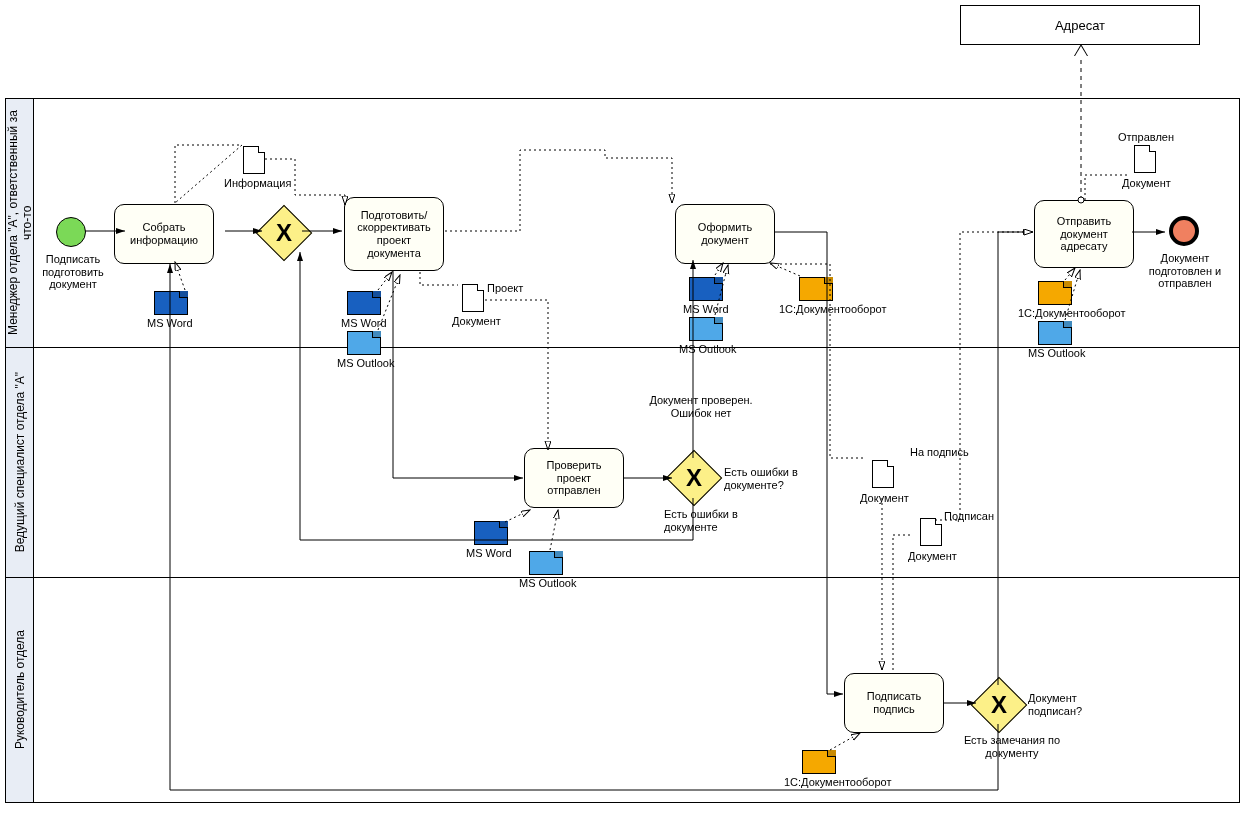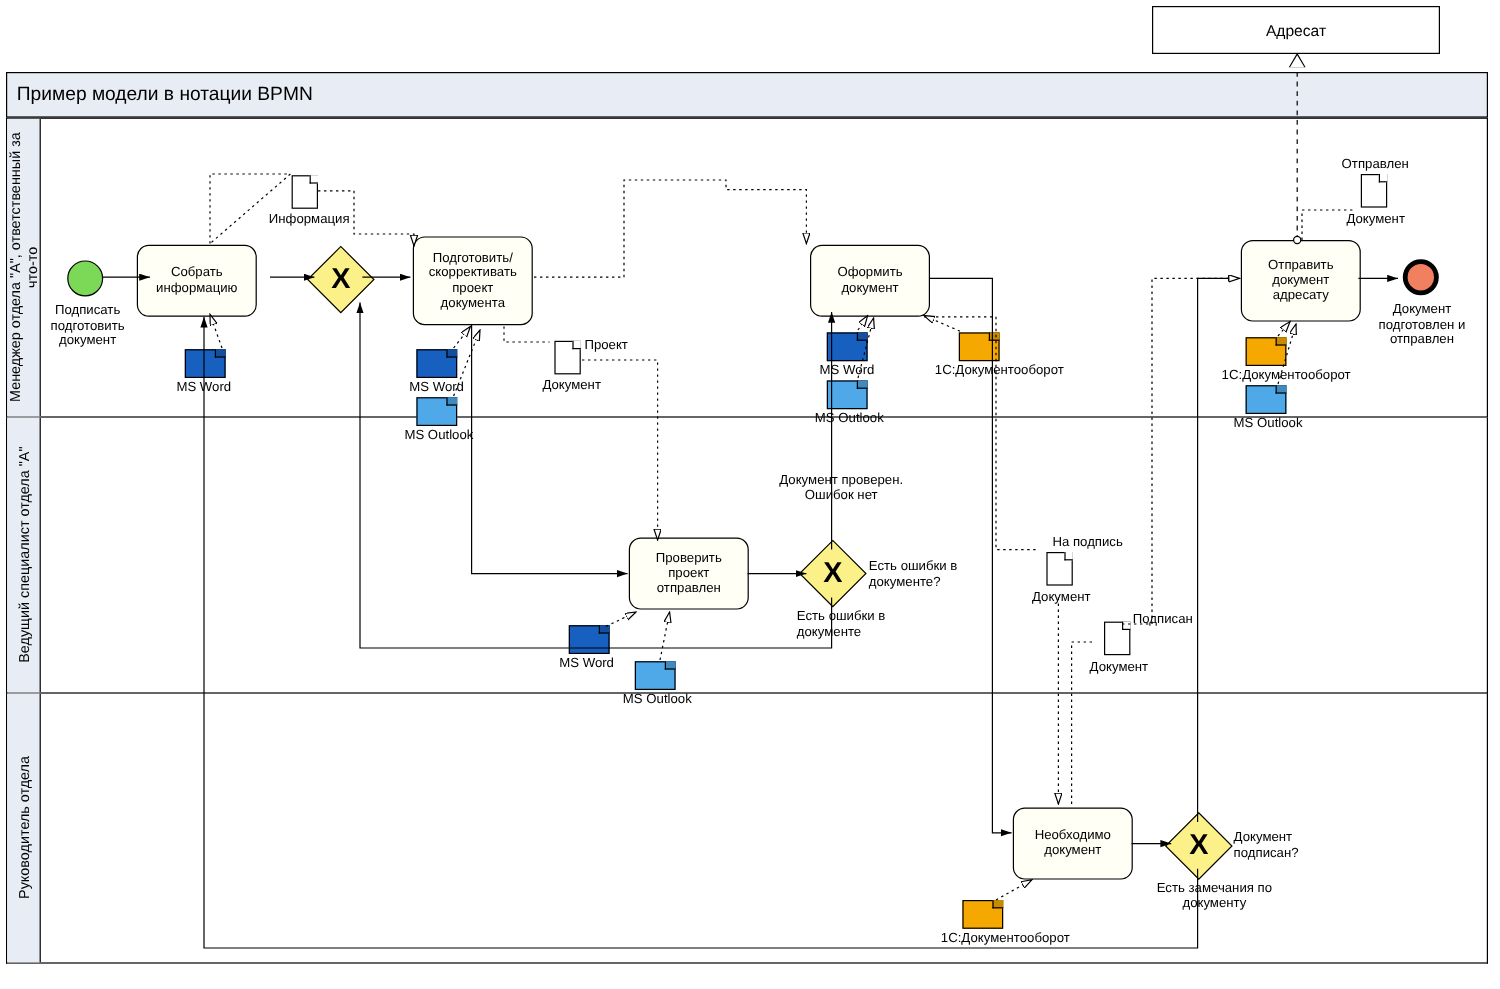--- a/index.html
+++ b/index.html
@@ -30,23 +30,20 @@
 </style>
 </head>
 <body>
 
 <div class="diagram">
 
 <div class="external-box">
       <span>Адресат</span>
     </div>
 
-<div class="pool-title">
-      <span>Пример модели в нотации BPMN</span>
-    </div>
 
 <div class="lane" style="top:98px;width:1235px;height:250px">
   <div class="lane-label">
         <span>Менеджер отдела "А", ответственный за что-то</span>
       </div>
   <div class="lane-content">
     <div class="start-event" style="left:22px;top:118px"></div>
     <div class="label" style="left:0px;top:154px;width:78px">Подписать подготовить документ</div>
 
     <div class="task" style="left:80px;top:105px">
@@ -143,37 +140,37 @@
     <div class="label" style="left:432px;top:199px">MS Word</div>
     <div class="app-icon app-outlook" style="left:495px;top:203px">
           <div class="app-fold"></div>
         </div>
     <div class="label" style="left:485px;top:229px">MS Outlook</div>
 
     <div class="doc-icon" style="left:838px;top:112px">
           <div class="doc-fold"></div>
         </div>
     <div class="label" style="left:826px;top:144px">Документ</div>
-    <div class="label" style="left:843px;top:98px">На подпись</div>
+    <div class="label" style="left:876px;top:98px">На подпись</div>
 
     <div class="doc-icon" style="left:886px;top:170px">
           <div class="doc-fold"></div>
         </div>
     <div class="label" style="left:874px;top:202px">Документ</div>
     <div class="label" style="left:910px;top:162px">Подписан</div>
   </div>
 </div>
 
 <div class="lane" style="top:578px;width:1235px;height:225px;border-top:none">
   <div class="lane-label">
         <span>Руководитель отдела</span>
       </div>
   <div class="lane-content">
     <div class="task" style="left:810px;top:95px">
-          <span>Необходимо документ</span>
+          <span>Подписать подпись</span>
         </div>
     <div class="gateway" style="left:945px;top:107px">
           <span>X</span>
         </div>
     <div class="label" style="left:994px;top:114px;width:70px;text-align:left">Документ подписан?</div>
     <div class="label" style="left:928px;top:156px;width:100px;text-align:center">Есть замечания по документу</div>
 
     <div class="app-icon app-1c" style="left:768px;top:172px">
           <div class="app-fold"></div>
         </div>

